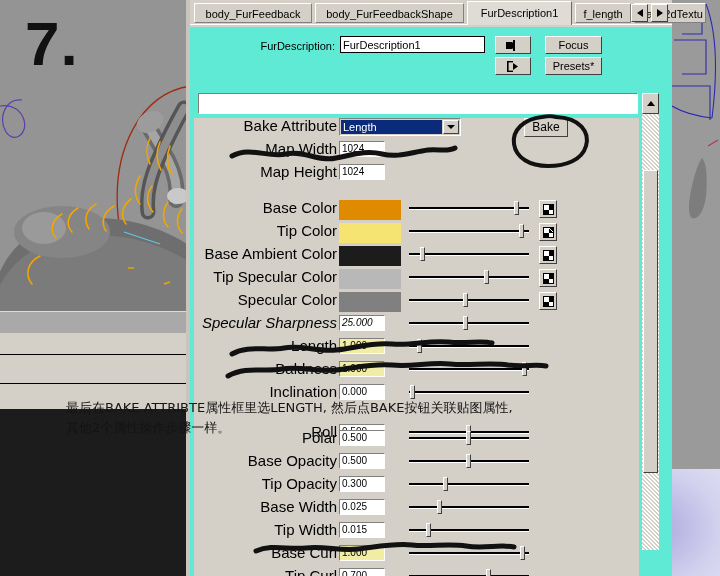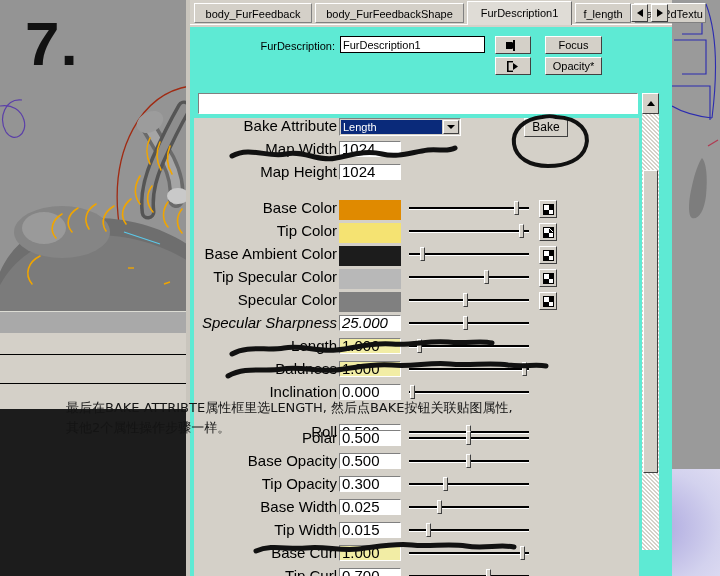--- a/index.html
+++ b/index.html
@@ -69,23 +69,23 @@
      background-image:linear-gradient(45deg,#fff 25%,#d4d0c8 25%,#d4d0c8 50%,#fff 50%,#fff 75%,#d4d0c8 75%);
      background-size:4px 4px;}
   #vthumb{position:absolute;left:453px;top:170px;width:15px;height:303px;background:#d4d0c8;
      border-top:1px solid #fff;border-left:1px solid #fff;border-right:1px solid #404040;border-bottom:1px solid #404040;
      box-sizing:border-box;}
 
   
   #content{position:absolute;left:4px;top:118px;width:445px;height:458px;background:#d4d0c8;}
   .row{position:absolute;left:0;width:445px;height:21px;}
   .lbl{position:absolute;right:302px;width:150px;text-align:right;font-size:15px;line-height:16px;white-space:nowrap;}
-  .fld{position:absolute;left:145px;width:62px;height:16px;background:#fff;
+  .fld{position:absolute;left:145px;width:46px;height:16px;background:#fff;
     border-top:1px solid #808080;border-left:1px solid #808080;border-right:1px solid #fff;border-bottom:1px solid #fff;
-    box-sizing:border-box;font-size:15px;line-height:14px;padding-left:2px;}
+    box-sizing:border-box;font-size:10px;line-height:14px;padding-left:2px;}
   .fld.keyed{background:#f2eda5;}
   .swatch{position:absolute;left:145px;width:62px;height:20px;box-sizing:border-box;}
   .slider{position:absolute;left:215px;width:120px;height:16px;}
   .slider .track{position:absolute;left:0;top:7px;width:120px;height:2px;background:#000;
     border-bottom:1px solid #fff;}
   .slider .thumb{position:absolute;top:1px;width:5px;height:14px;background:#d4d0c8;
     border-top:1px solid #fff;border-left:1px solid #fff;border-right:1px solid #404040;border-bottom:1px solid #404040;
     box-sizing:border-box;}
   .mapbtn{position:absolute;left:345px;width:18px;height:18px;background:#d4d0c8;
     border-top:1px solid #fff;border-left:1px solid #fff;border-right:1px solid #404040;border-bottom:1px solid #404040;
@@ -222,21 +222,21 @@
     </div>
     <div class="iconbtn" style="left:305px;top:25px;">
       <svg width="15" height="11" viewBox="0 0 15 11">
         <rect x="1" y="0" width="1.6" height="11" fill="#000"></rect>
         <rect x="1" y="0" width="6" height="1.4" fill="#000"></rect>
         <rect x="1" y="9.6" width="6" height="1.4" fill="#000"></rect>
         <path d="M 7 2 L 12 5.5 L 7 9 Z" fill="#000"></path>
       </svg>
     </div>
     <div class="pbtn" style="left:355px;top:4px;">Focus</div>
-    <div class="pbtn" style="left:355px;top:25px;">Opacity*</div>
+    <div class="pbtn" style="left:355px;top:25px;">Presets*</div>
   </div>
 
   <div id="longfield"></div>
   <div id="upbtn">
     <span style="width:0;height:0;border-left:4px solid transparent;border-right:4px solid transparent;border-bottom:5px solid #000;"></span>
   </div>
   <div id="vscroll">
     <div id="vthumb" style="position:absolute;left:1px;top:56px;width:15px;height:303px;"></div>
   </div>
 

